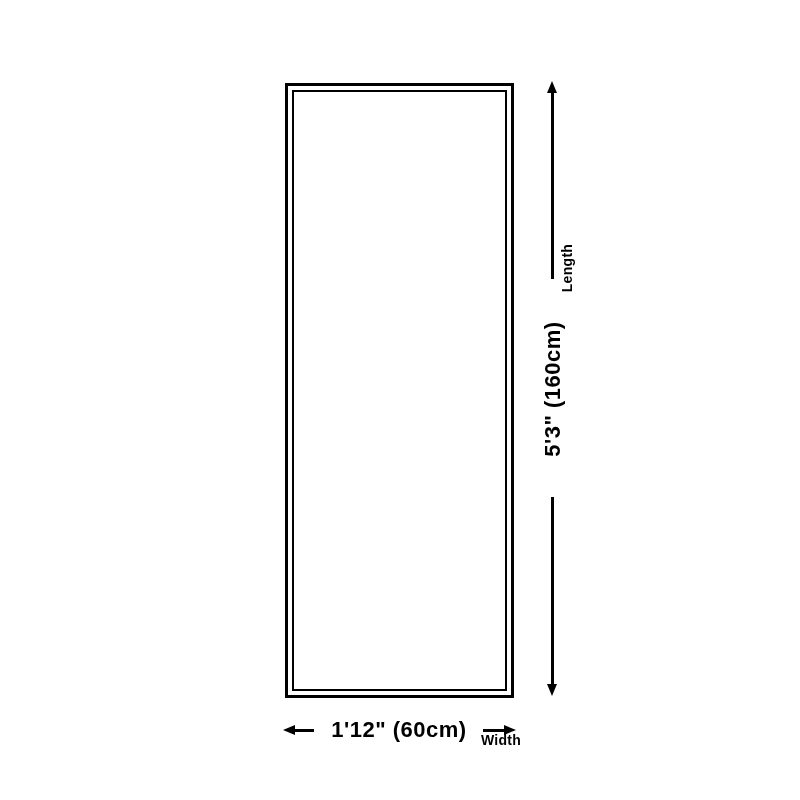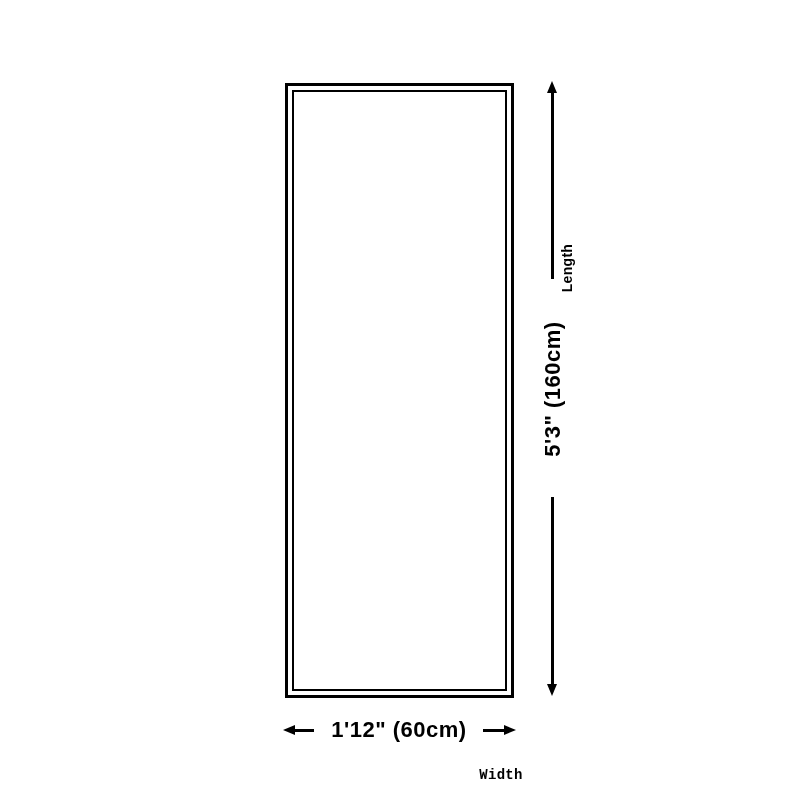--- a/index.html
+++ b/index.html
@@ -109,23 +109,22 @@
     top: 268px;
     transform: translate(-50%, -50%) rotate(-90deg);
   }
   .width-value {
     left: 399px;
     top: 730px;
     transform: translate(-50%, -50%);
   }
   .width-label {
     left: 501px;
-    top: 775px;
+    top: 740px;
     transform: translate(-50%, -50%);
-    font-family: Liberation Mono, monospace;
   }
 </style>
 </head>
 <body>
 
 <div class="canvas">
 
   <div class="product-outline">
     <div class="product-outline-inner"></div>
   </div>

